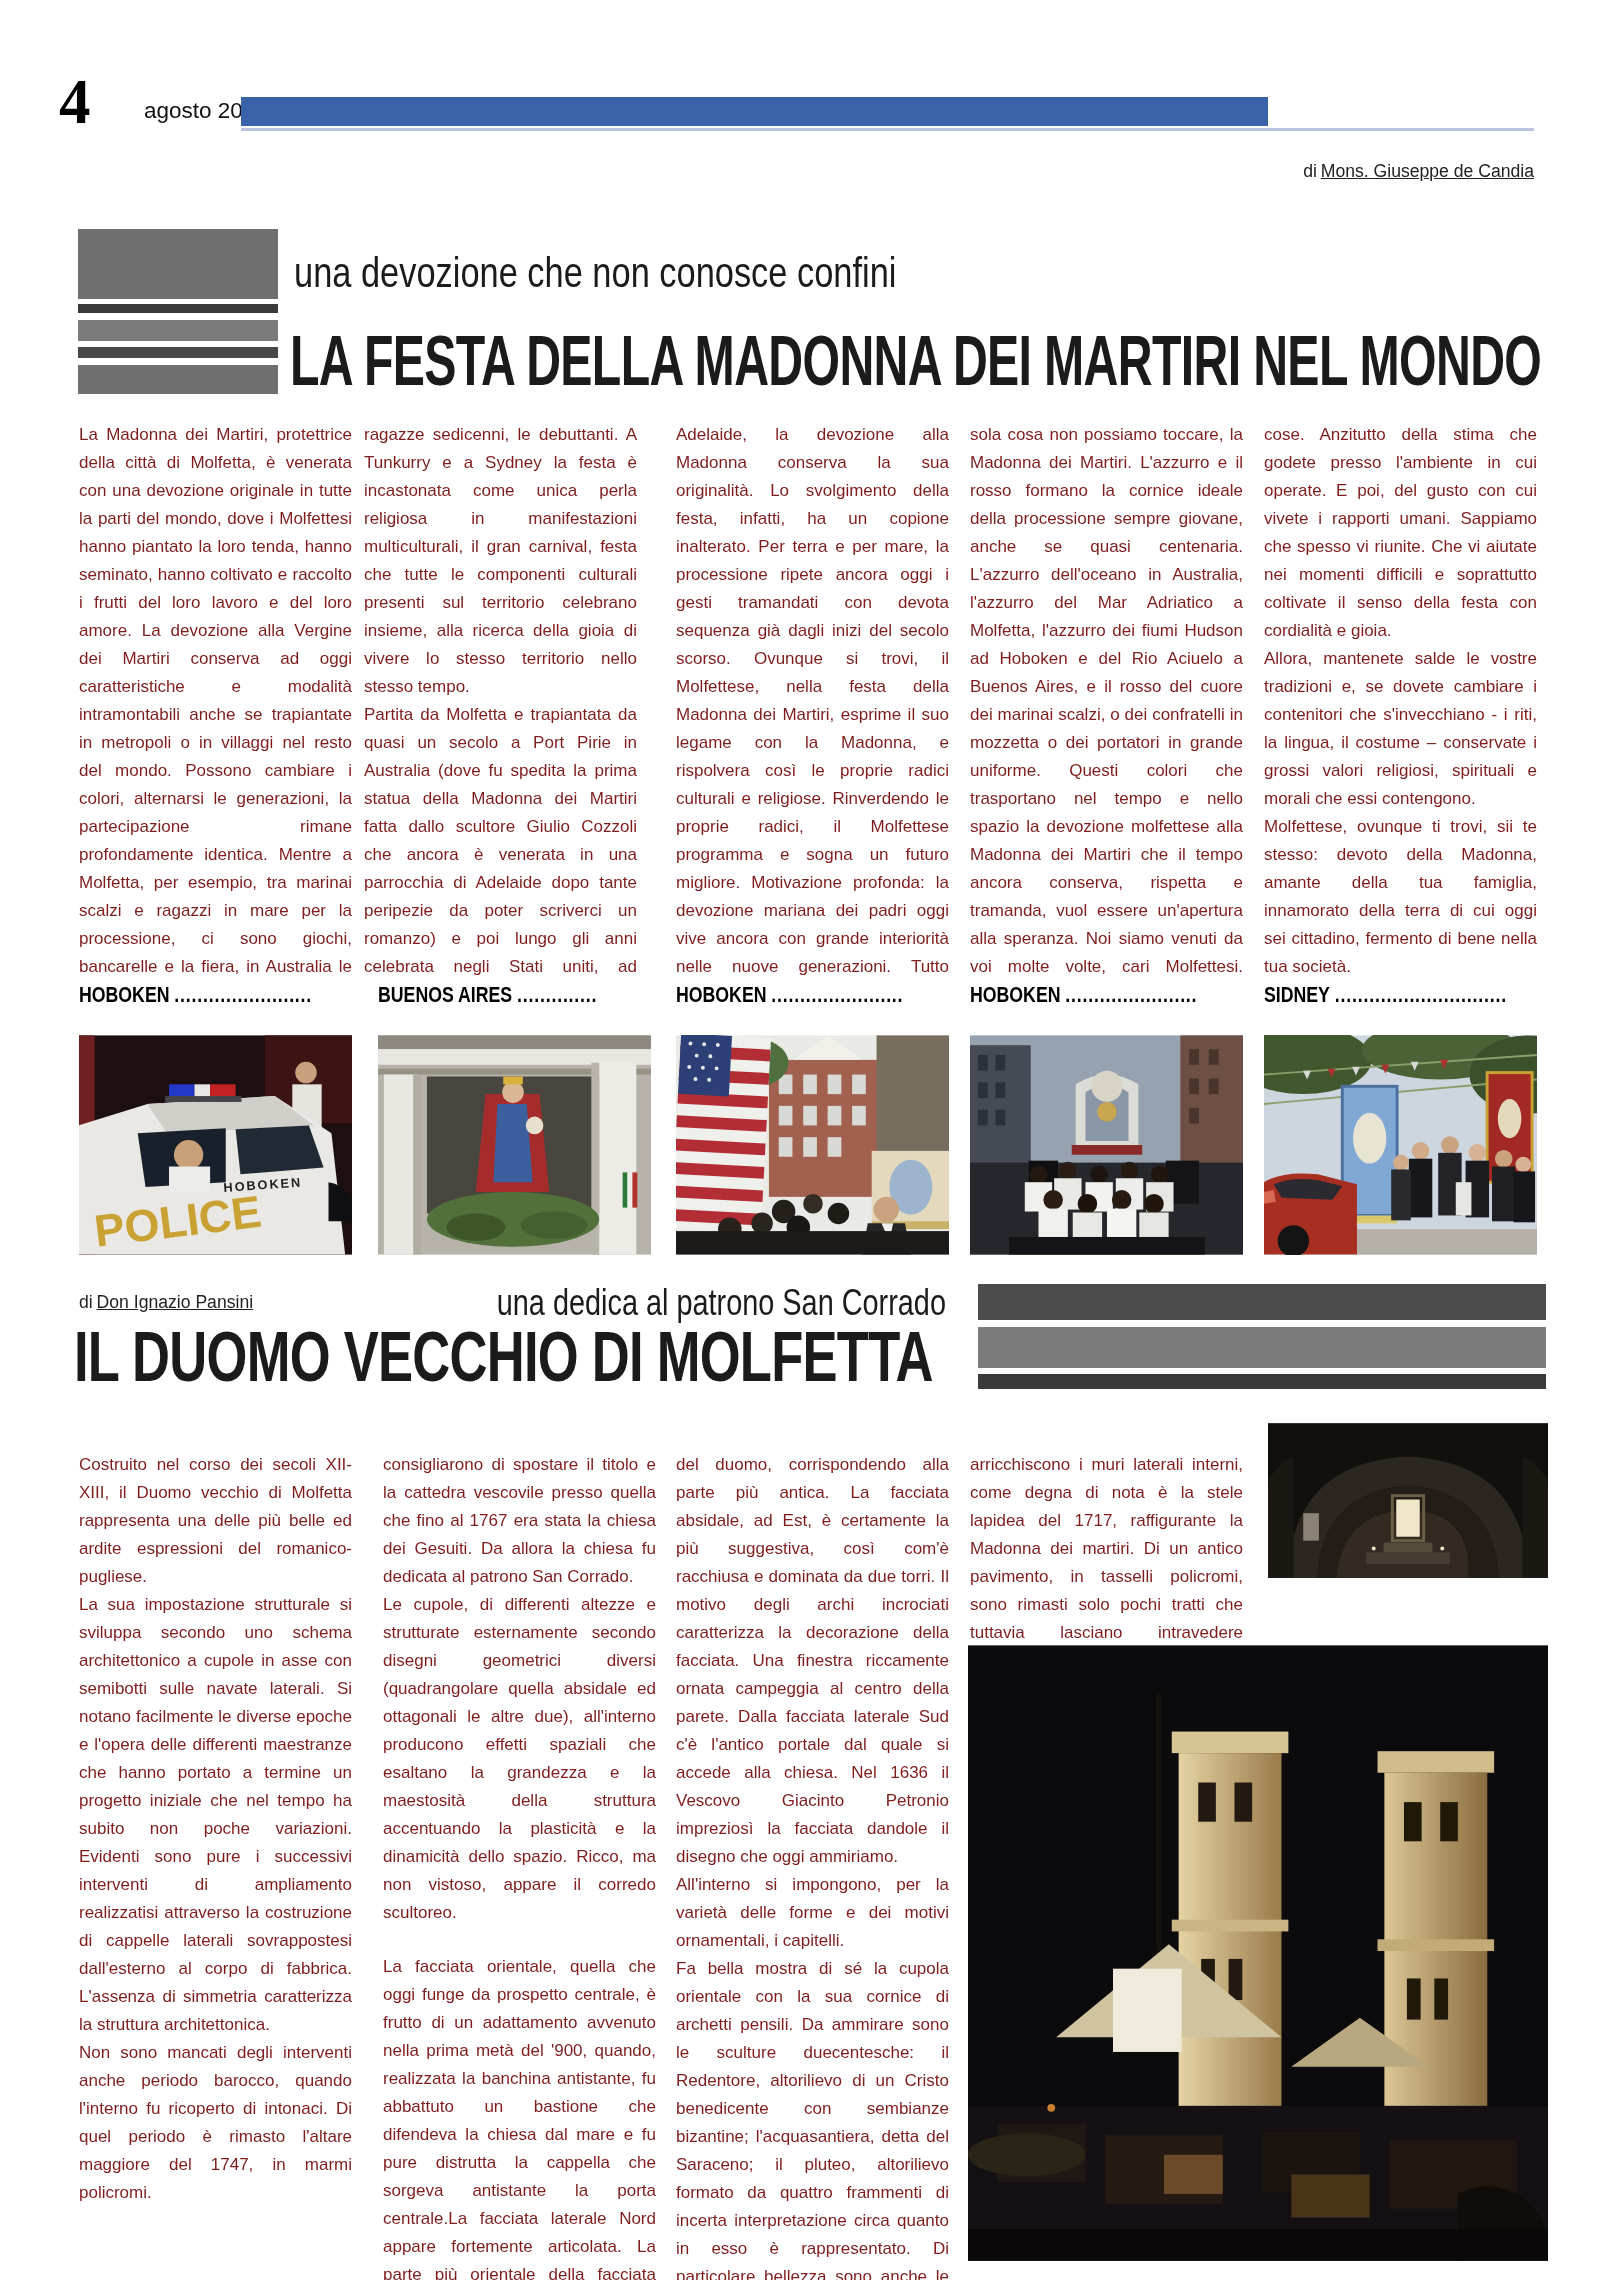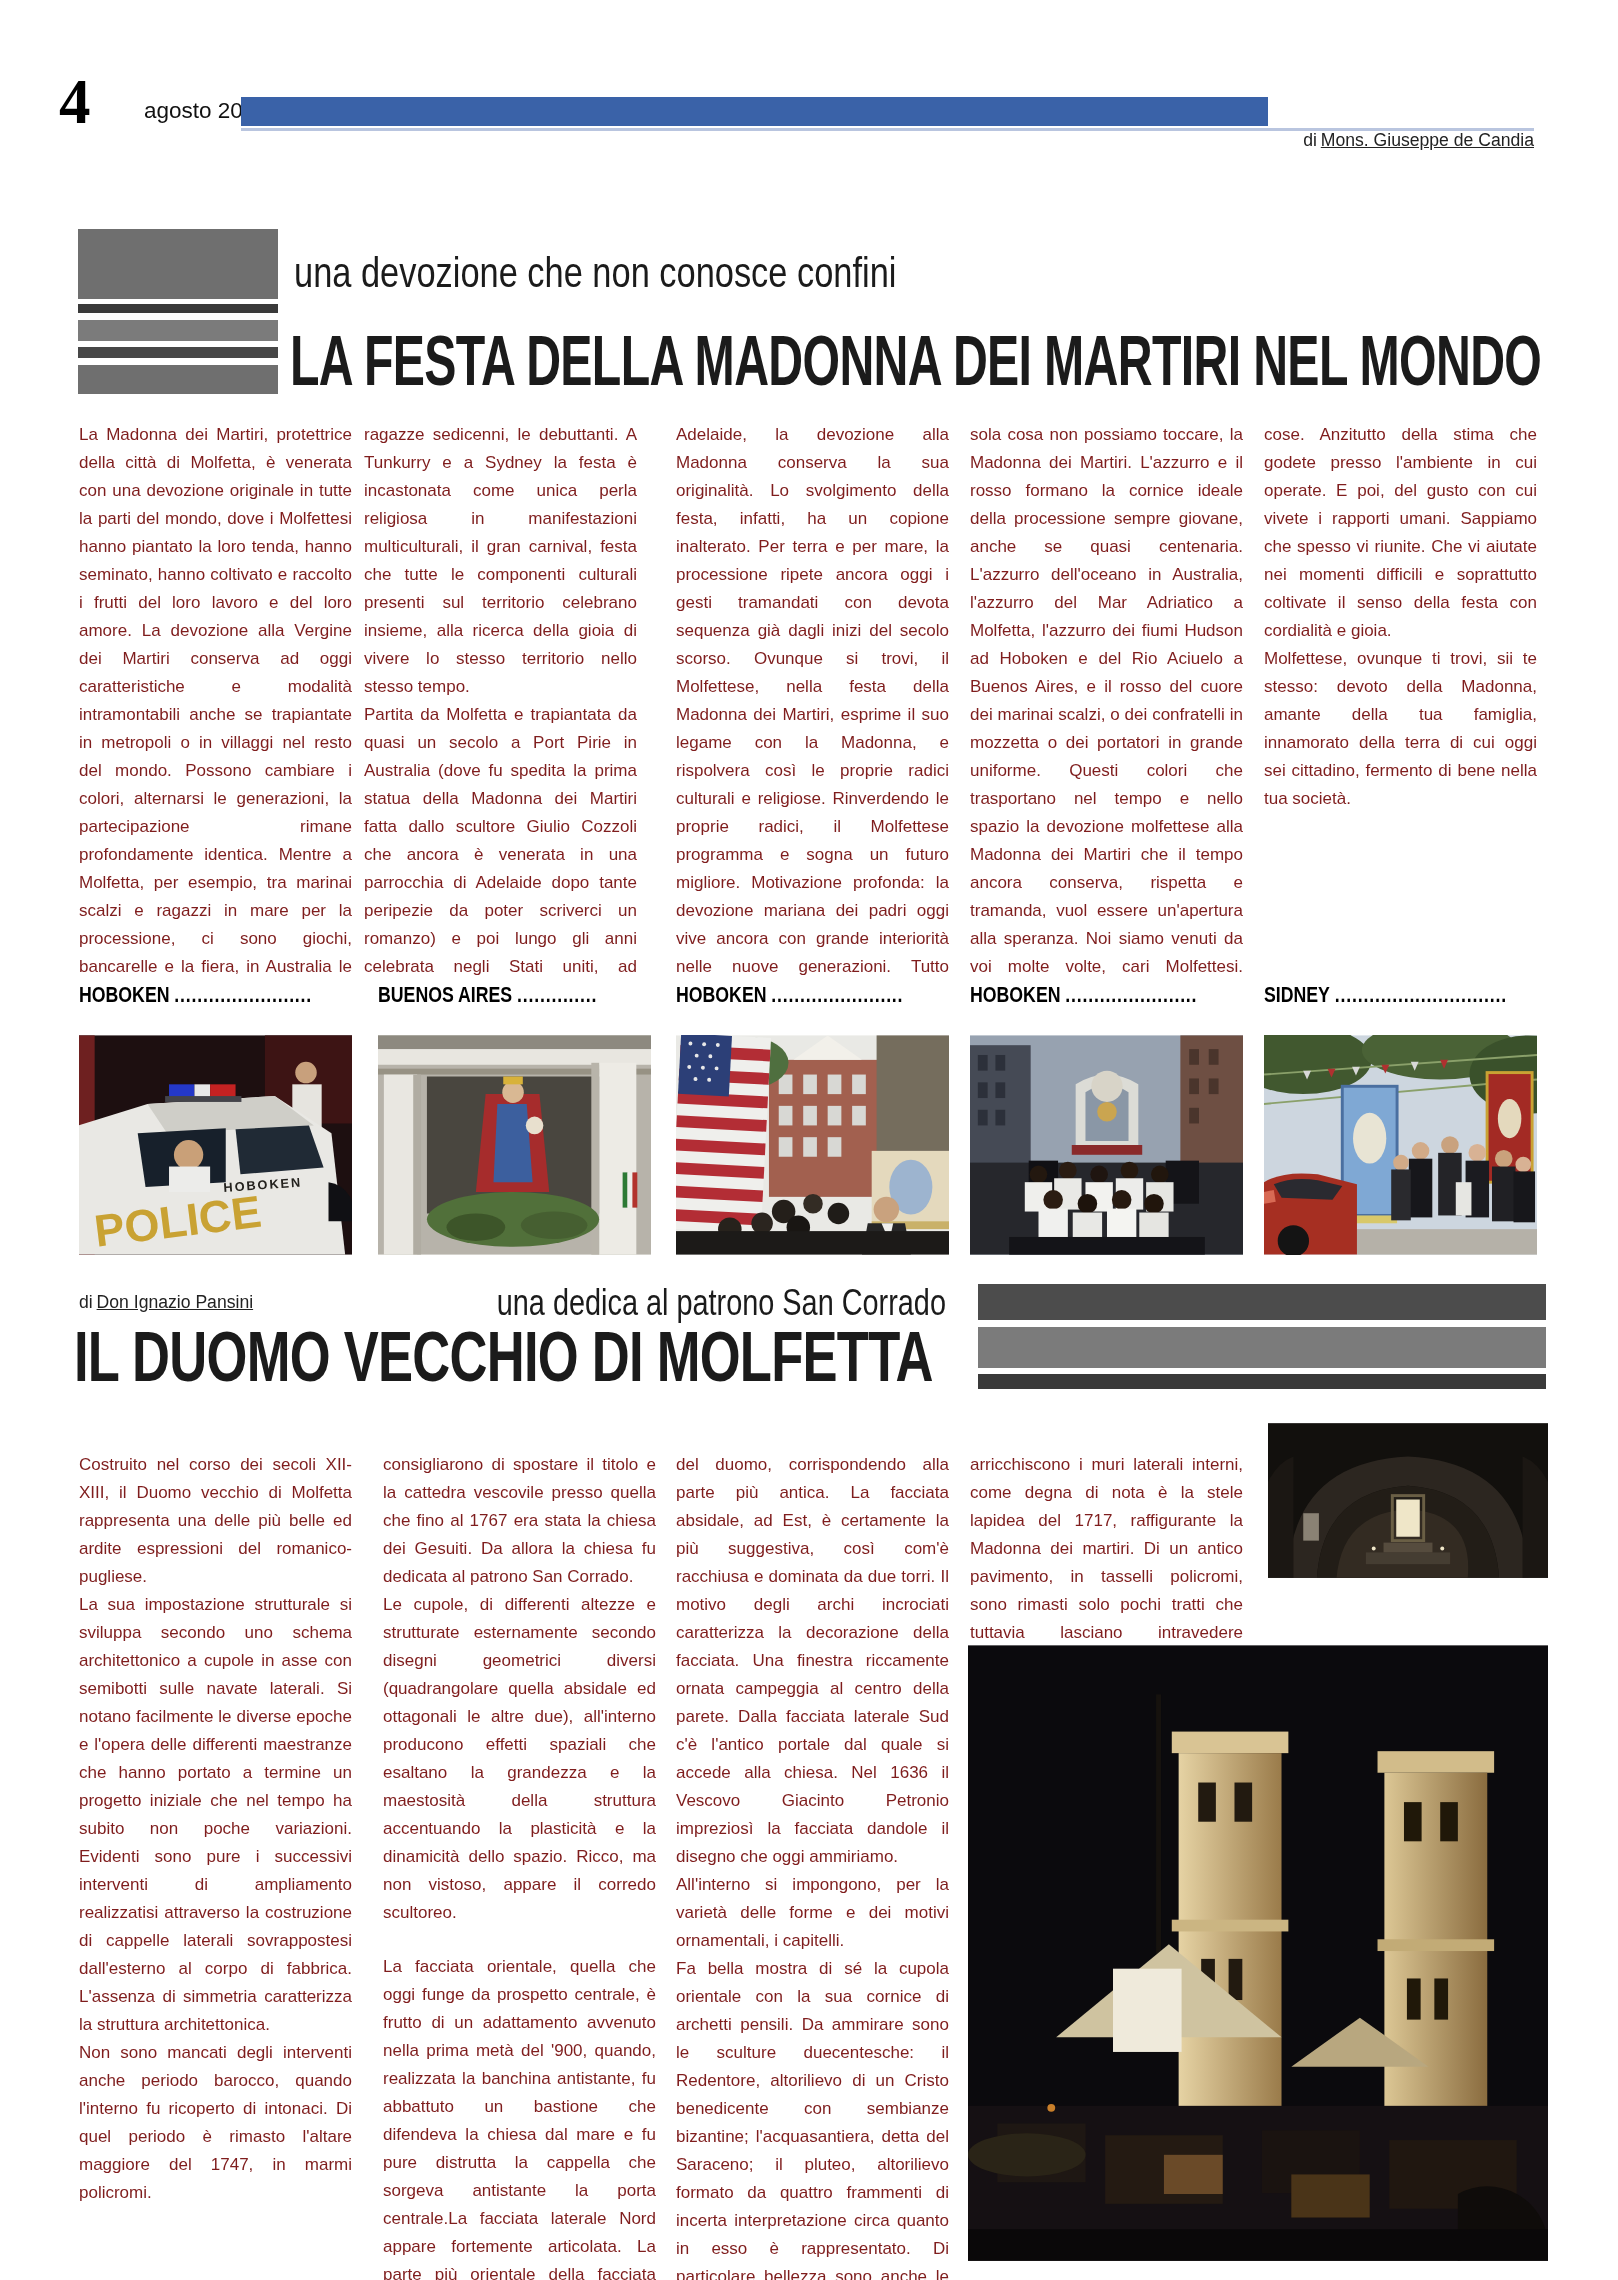--- a/index.html
+++ b/index.html
@@ -14,21 +14,21 @@
   .header-underline{position:absolute;left:241px;top:128px;width:1293px;height:2.9px;background:#b9c5df;}
   .logo{position:absolute;left:1268px;top:73px;width:270px;height:63px;white-space:nowrap;}
   .logo-the{position:absolute;left:5.9px;top:-3.9px;font-family:"Liberation Serif",serif;font-size:14.7px;color:#000;}
   .logo-main{font-family:"Liberation Serif",serif;font-weight:bold;font-size:42px;letter-spacing:-2px;color:#000;}
   .logo-w{font-family:"DejaVu Serif",serif;font-style:italic;font-size:49px;color:#10102a;}
   .logo-ay{font-family:"DejaVu Serif",serif;font-style:italic;font-size:39px;color:#000;}
 
   
   .byline{font-size:17.6px;color:#222;white-space:nowrap;}
   .byline .name{text-decoration:underline;margin-left:3.9px;}
-  .byline-1{position:absolute;right:84px;top:130px;text-align:right;}
+  .byline-1{position:absolute;right:84px;top:161px;text-align:right;}
   .byline-2{position:absolute;left:79px;top:1292px;}
 
   
   .bar{position:absolute;}
 
   
   .kicker,.headline{position:absolute;white-space:nowrap;line-height:1;transform-origin:left center;}
   .kicker-1{left:294px;top:251px;font-size:43px;transform:scaleX(0.80);}
   .headline-1{left:290px;top:325px;font-size:71px;font-weight:bold;transform:scaleX(0.68);letter-spacing:-1px;}
   .kicker-2{left:auto;right:672px;top:1284px;font-size:37px;transform:scaleX(0.78);transform-origin:right center;}
@@ -82,20 +82,21 @@
       <p>Partita da Molfetta e trapiantata da quasi un secolo a Port Pirie in Australia (dove fu spedita la prima statua della Madonna dei Martiri fatta dallo scultore Giulio Cozzoli che ancora è venerata in una parrocchia di Adelaide dopo tante peripezie da poter scriverci un romanzo) e poi lungo gli anni celebrata negli Stati uniti, ad Hoboken nel New Jersey, in Argentina alla Boca di Buenos Aires, ad</p>
     </div>
   <div class="col a1-col" style="left:676px;">
       <p>Adelaide, la devozione alla Madonna conserva la sua originalità. Lo svolgimento della festa, infatti, ha un copione inalterato. Per terra e per mare, la processione ripete ancora oggi i gesti tramandati con devota sequenza già dagli inizi del secolo scorso. Ovunque si trovi, il Molfettese, nella festa della Madonna dei Martiri, esprime il suo legame con la Madonna, e rispolvera così le proprie radici culturali e religiose.  Rinverdendo le proprie radici, il Molfettese programma e sogna un futuro migliore. Motivazione profonda: la devozione mariana dei padri oggi vive ancora con grande interiorità nelle nuove generazioni. Tutto possiamo togliere ai Molfettesi, scriveva il vecchio saggio Gaetano Salvemini, molfettese, una</p>
     </div>
   <div class="col a1-col" style="left:970px;">
       <p>sola cosa non possiamo toccare, la Madonna dei Martiri. L'azzurro e il rosso formano la cornice ideale della processione sempre giovane, anche se quasi centenaria. L'azzurro dell'oceano in Australia, l'azzurro del Mar Adriatico a Molfetta, l'azzurro dei fiumi Hudson ad Hoboken e del Rio Aciuelo a Buenos Aires, e il rosso del cuore dei marinai scalzi, o dei confratelli in mozzetta o dei portatori in grande uniforme. Questi colori che trasportano nel tempo e nello spazio la devozione molfettese alla Madonna dei Martiri che il tempo ancora conserva, rispetta e tramanda, vuol essere un'apertura alla speranza. Noi siamo venuti da voi molte volte, cari Molfettesi. Abbiamo goduto con voi molte feste. Siamo rimasti colpiti da due</p>
     </div>
   <div class="col a1-col" style="left:1264px;">
       <p>cose. Anzitutto della stima che godete presso l'ambiente in cui operate. E poi, del gusto con cui vivete i rapporti umani. Sappiamo che spesso vi riunite. Che vi aiutate nei momenti difficili e soprattutto coltivate il senso della festa con cordialità e gioia.</p>
+      <p>Allora, mantenete salde le vostre tradizioni e, se dovete cambiare i contenitori che s'invecchiano - i riti, la lingua, il costume – conservate i grossi valori religiosi, spirituali e morali che essi contengono.</p>
       <p>Molfettese, ovunque ti trovi, sii te stesso: devoto della Madonna, amante della tua famiglia, innamorato della terra di cui oggi sei cittadino, fermento di bene nella tua società.</p>
     </div>
 
   <div class="caption" style="left:79px;"><span>HOBOKEN</span><span class="leader">........................</span></div>
   <div class="caption" style="left:378px;"><span>BUENOS AIRES</span><span class="leader">..............</span></div>
   <div class="caption" style="left:676px;"><span>HOBOKEN</span><span class="leader">.......................</span></div>
   <div class="caption" style="left:970px;"><span>HOBOKEN</span><span class="leader">.......................</span></div>
   <div class="caption" style="left:1264px;"><span>SIDNEY</span><span class="leader">..............................</span></div>
 
   <div class="photo" style="left:79px;top:1035px;width:273px;height:220px;">

